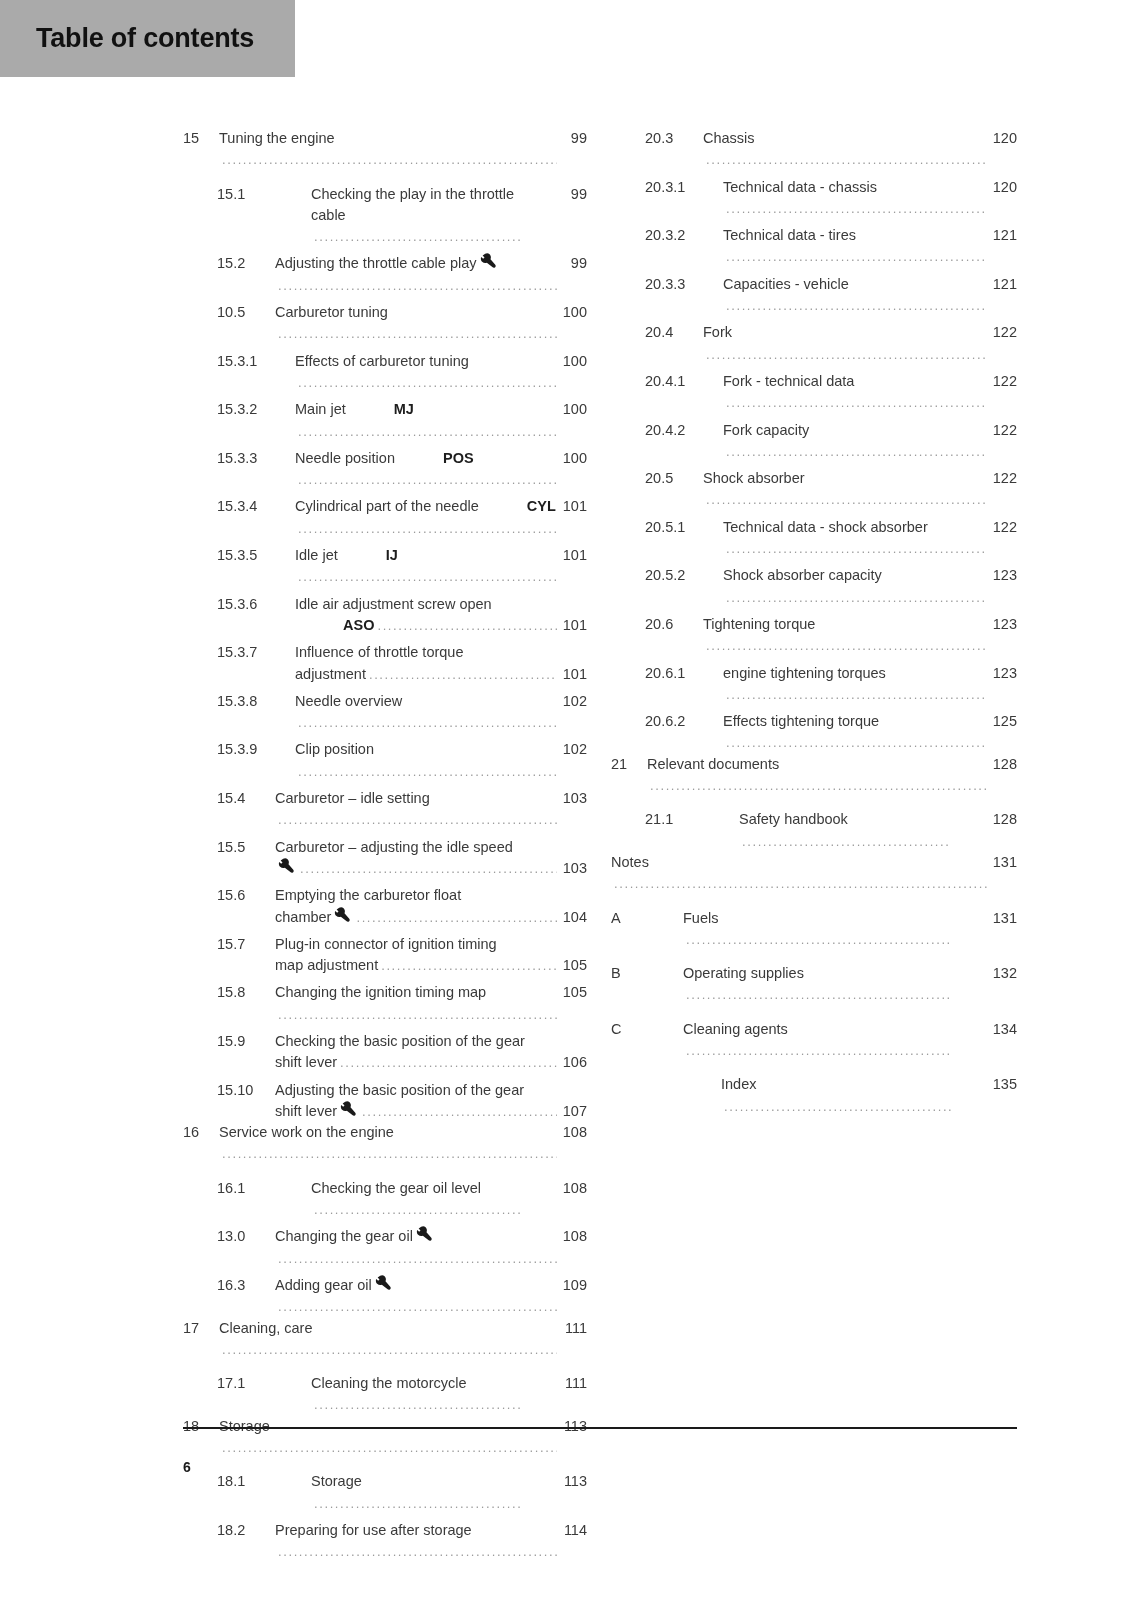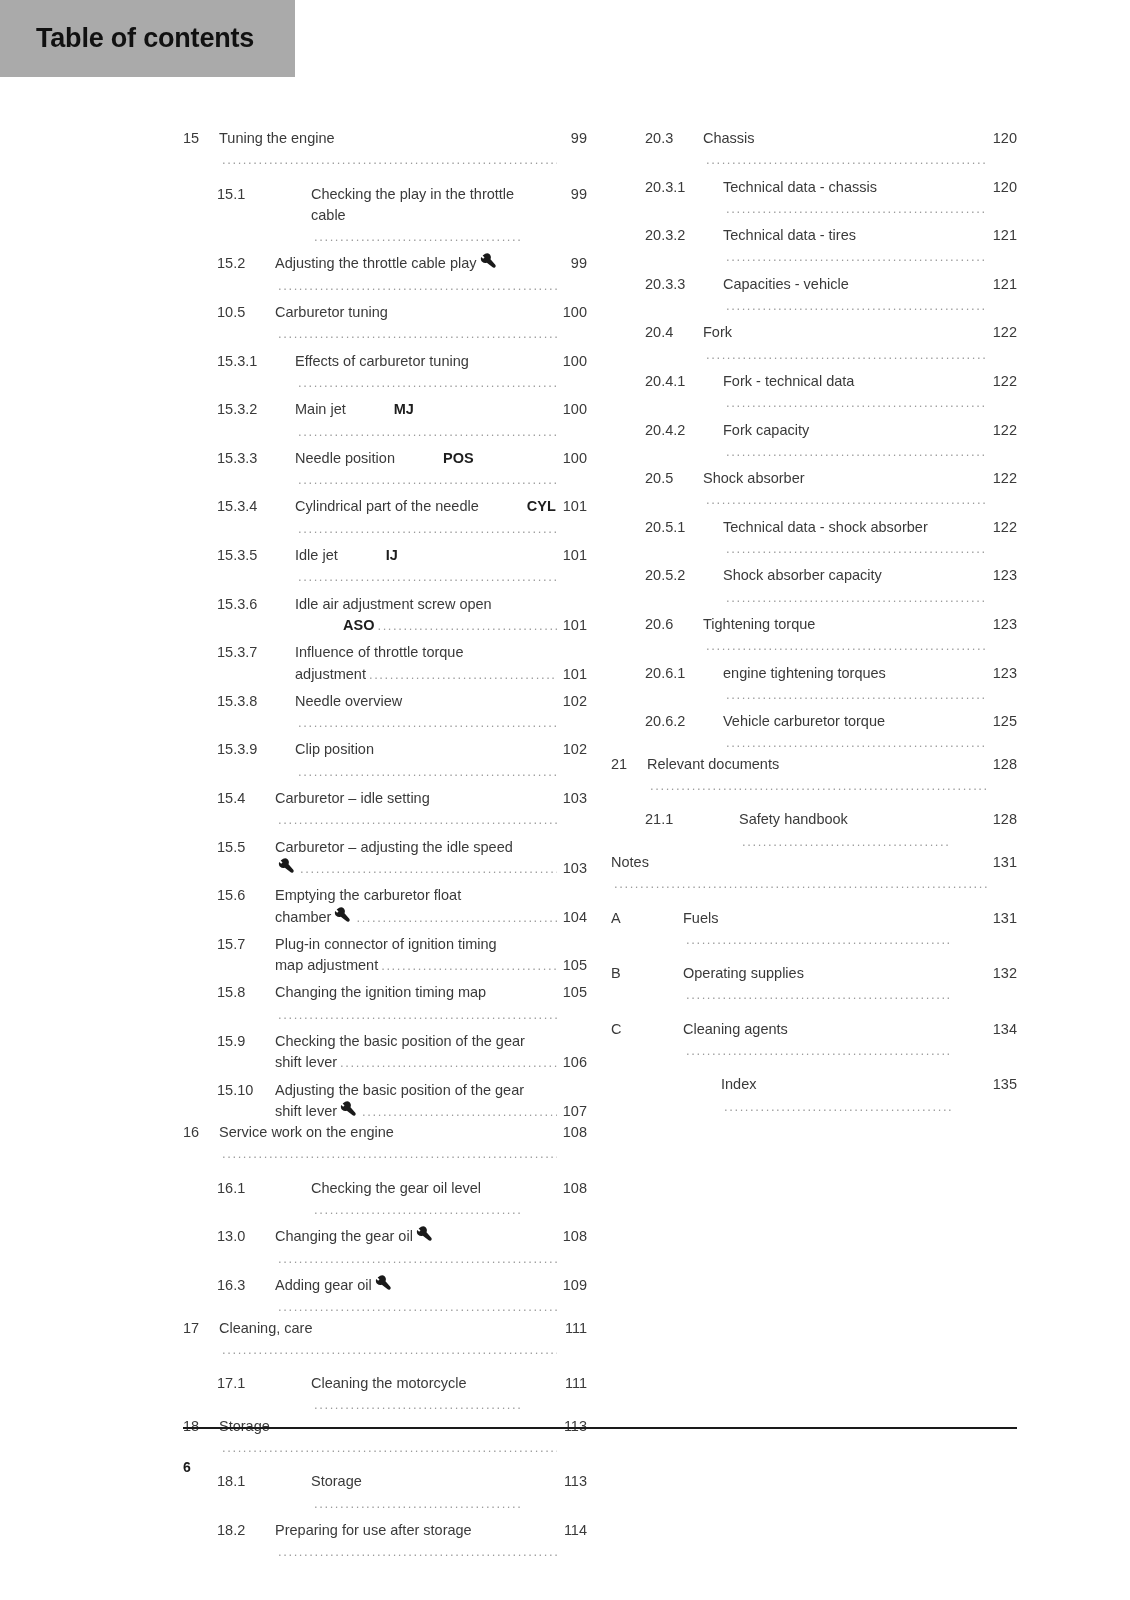--- a/index.html
+++ b/index.html
@@ -546,21 +546,21 @@
           <span class="num">20.6.1</span>
           <span class="body">
             <span class="title-run">engine tightening torques</span>
             <span class="leader"></span>
           </span>
           <span class="pg">123</span>
         </div>
         <div class="entry lvl3 gap-top-sm">
           <span class="num">20.6.2</span>
           <span class="body">
-            <span class="title-run">Vehicle carburetor torque</span>
+            <span class="title-run">Effects tightening torque</span>
             <span class="leader"></span>
           </span>
           <span class="pg">125</span>
         </div>
         <div class="entry lvl1 gap-top-lg">
           <span class="num">21</span>
           <span class="body">
             <span class="title-run">Relevant documents</span>
             <span class="leader"></span>
           </span>

